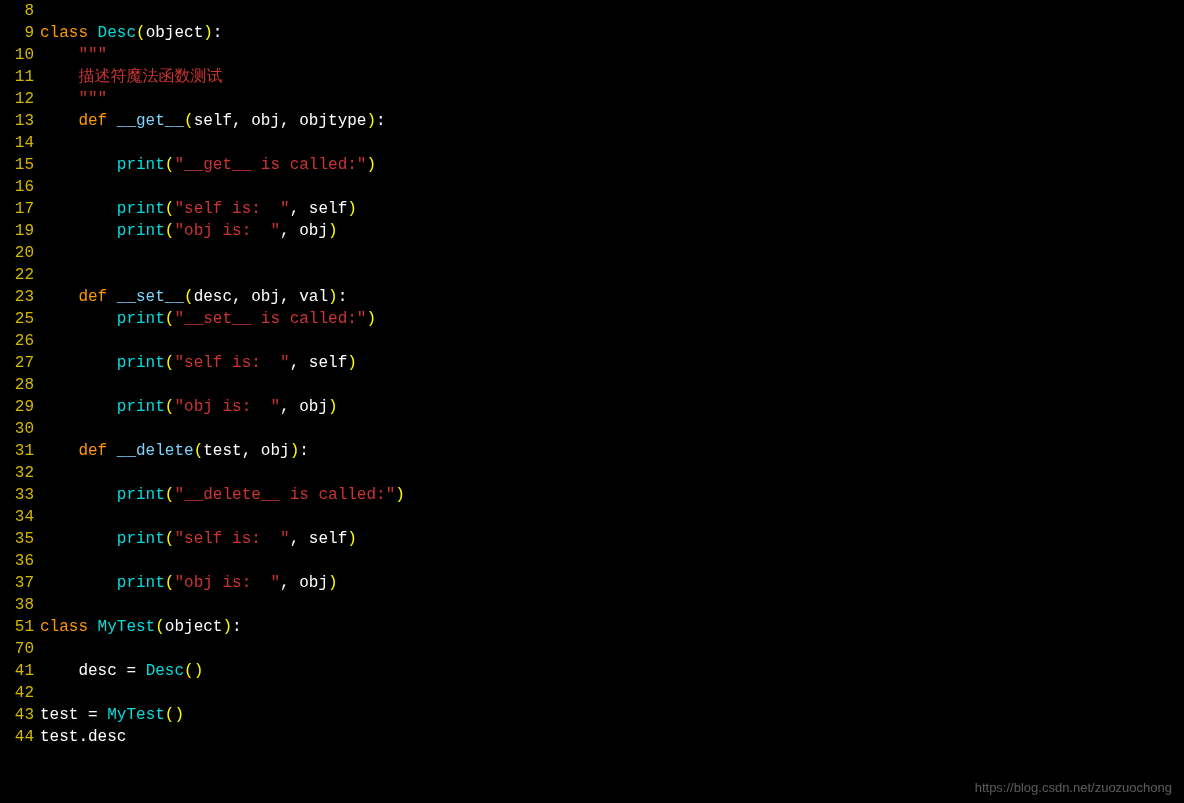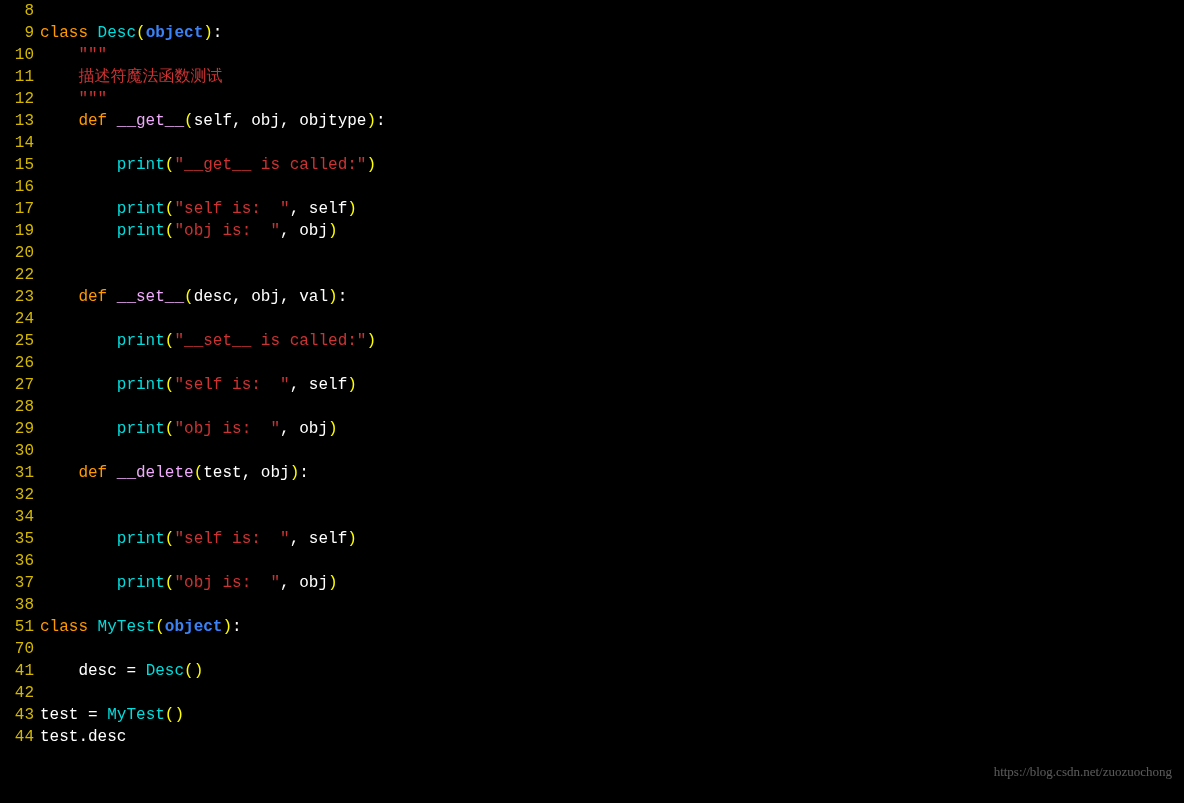--- a/index.html
+++ b/index.html
@@ -35,66 +35,66 @@
       padding-right: 6px;
       user-select: none;
       flex-shrink: 0;
     }
     .code {
       flex: 1;
     }
     .kw { color: #ff9900; }
     .cls { color: #00dddd; }
     .fn { color: #00dddd; text-align: right; }
-    .dunder { color: #f0abfc; text-align: right; }
+    .dunder { color: #7dd3fc; text-align: right; }
     .paren { color: #ffff00; }
-    .builtin { color: #3b82f6; font-weight: bold; }
+    .builtin { color: #ffffff; }
     .param { color: #ffffff; }
     .str { color: #cc3333; }
     .docq { color: #cc3333; }
     .doctext { color: #cc3333; }
     .op { color: #ffffff; }
     .punct { color: #ffffff; }
     .ident { color: #ffffff; }
     .watermark {
       position: absolute;
-      bottom: 20px;
+      bottom: 4px;
       right: 12px;
       color: rgba(255,255,255,0.35);
       font-size: 13px;
-      font-family: Liberation Serif, serif;
+      font-family: Liberation Sans, sans-serif;
     }
   </style>
 </head>
 <body>
 
 <div class="editor">
     <div class="line"><span class="lineno">8</span><span class="code"></span></div>
     <div class="line"><span class="lineno">9</span><span class="code"><span class="kw">class </span><span class="cls">Desc</span><span class="paren">(</span><span class="builtin">object</span><span class="paren">)</span><span class="punct">:</span></span></div>
     <div class="line"><span class="lineno">10</span><span class="code"><span>    </span><span class="docq">"""</span></span></div>
     <div class="line"><span class="lineno">11</span><span class="code"><span>    </span><span class="doctext">描述符魔法函数测试</span></span></div>
     <div class="line"><span class="lineno">12</span><span class="code"><span>    </span><span class="docq">"""</span></span></div>
     <div class="line"><span class="lineno">13</span><span class="code"><span>    </span><span class="kw">def </span><span class="dunder">__get__</span><span class="paren">(</span><span class="param">self, obj, objtype</span><span class="paren">)</span><span class="punct">:</span></span></div>
     <div class="line"><span class="lineno">14</span><span class="code"></span></div>
     <div class="line"><span class="lineno">15</span><span class="code"><span>        </span><span class="fn">print</span><span class="paren">(</span><span class="str">"__get__ is called:"</span><span class="paren">)</span></span></div>
     <div class="line"><span class="lineno">16</span><span class="code"></span></div>
     <div class="line"><span class="lineno">17</span><span class="code"><span>        </span><span class="fn">print</span><span class="paren">(</span><span class="str">"self is:  "</span><span class="punct">, </span><span class="ident">self</span><span class="paren">)</span></span></div>
     <div class="line"><span class="lineno">19</span><span class="code"><span>        </span><span class="fn">print</span><span class="paren">(</span><span class="str">"obj is:  "</span><span class="punct">, </span><span class="ident">obj</span><span class="paren">)</span></span></div>
     <div class="line"><span class="lineno">20</span><span class="code"></span></div>
     <div class="line"><span class="lineno">22</span><span class="code"></span></div>
     <div class="line"><span class="lineno">23</span><span class="code"><span>    </span><span class="kw">def </span><span class="dunder">__set__</span><span class="paren">(</span><span class="param">desc, obj, val</span><span class="paren">)</span><span class="punct">:</span></span></div>
-    <div class="line"><span class="lineno">24</span><span class="code"></span></div>
     <div class="line"><span class="lineno">25</span><span class="code"><span>        </span><span class="fn">print</span><span class="paren">(</span><span class="str">"__set__ is called:"</span><span class="paren">)</span></span></div>
     <div class="line"><span class="lineno">26</span><span class="code"></span></div>
     <div class="line"><span class="lineno">27</span><span class="code"><span>        </span><span class="fn">print</span><span class="paren">(</span><span class="str">"self is:  "</span><span class="punct">, </span><span class="ident">self</span><span class="paren">)</span></span></div>
     <div class="line"><span class="lineno">28</span><span class="code"></span></div>
     <div class="line"><span class="lineno">29</span><span class="code"><span>        </span><span class="fn">print</span><span class="paren">(</span><span class="str">"obj is:  "</span><span class="punct">, </span><span class="ident">obj</span><span class="paren">)</span></span></div>
     <div class="line"><span class="lineno">30</span><span class="code"></span></div>
     <div class="line"><span class="lineno">31</span><span class="code"><span>    </span><span class="kw">def </span><span class="dunder">__delete</span><span class="paren">(</span><span class="param">test, obj</span><span class="paren">)</span><span class="punct">:</span></span></div>
     <div class="line"><span class="lineno">32</span><span class="code"></span></div>
+    <div class="line"><span class="lineno">33</span><span class="code"><span>        </span><span class="fn">print</span><span class="paren">(</span><span class="str">"__delete__ is called:"</span><span class="paren">)</span></span></div>
     <div class="line"><span class="lineno">34</span><span class="code"></span></div>
     <div class="line"><span class="lineno">35</span><span class="code"><span>        </span><span class="fn">print</span><span class="paren">(</span><span class="str">"self is:  "</span><span class="punct">, </span><span class="ident">self</span><span class="paren">)</span></span></div>
     <div class="line"><span class="lineno">36</span><span class="code"></span></div>
     <div class="line"><span class="lineno">37</span><span class="code"><span>        </span><span class="fn">print</span><span class="paren">(</span><span class="str">"obj is:  "</span><span class="punct">, </span><span class="ident">obj</span><span class="paren">)</span></span></div>
     <div class="line"><span class="lineno">38</span><span class="code"></span></div>
     <div class="line"><span class="lineno">51</span><span class="code"><span class="kw">class </span><span class="cls">MyTest</span><span class="paren">(</span><span class="builtin">object</span><span class="paren">)</span><span class="punct">:</span></span></div>
     <div class="line"><span class="lineno">70</span><span class="code"></span></div>
     <div class="line"><span class="lineno">41</span><span class="code"><span>    </span><span class="ident">desc </span><span class="op">= </span><span class="cls">Desc</span><span class="paren">()</span></span></div>
     <div class="line"><span class="lineno">42</span><span class="code"></span></div>
     <div class="line"><span class="lineno">43</span><span class="code"><span class="ident">test </span><span class="op">= </span><span class="cls">MyTest</span><span class="paren">()</span></span></div>

